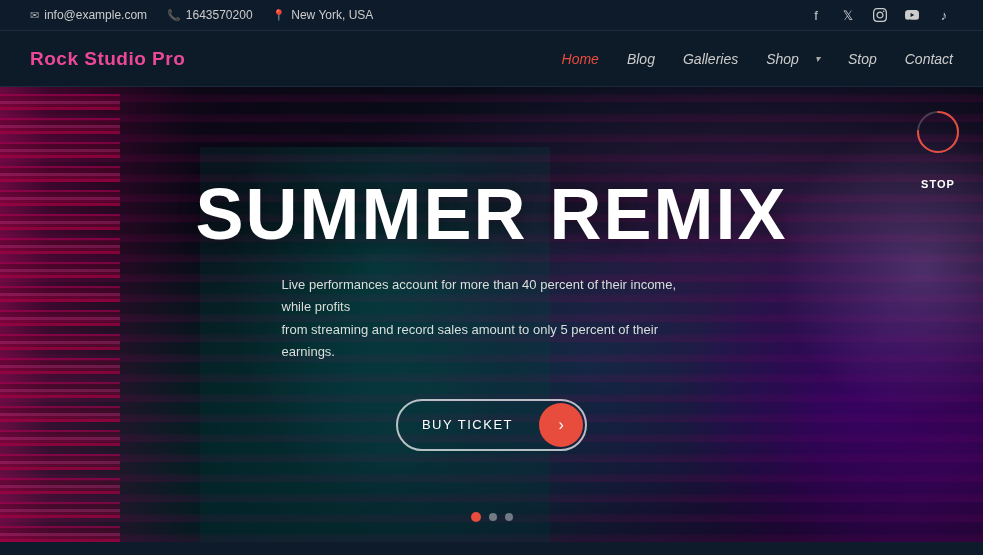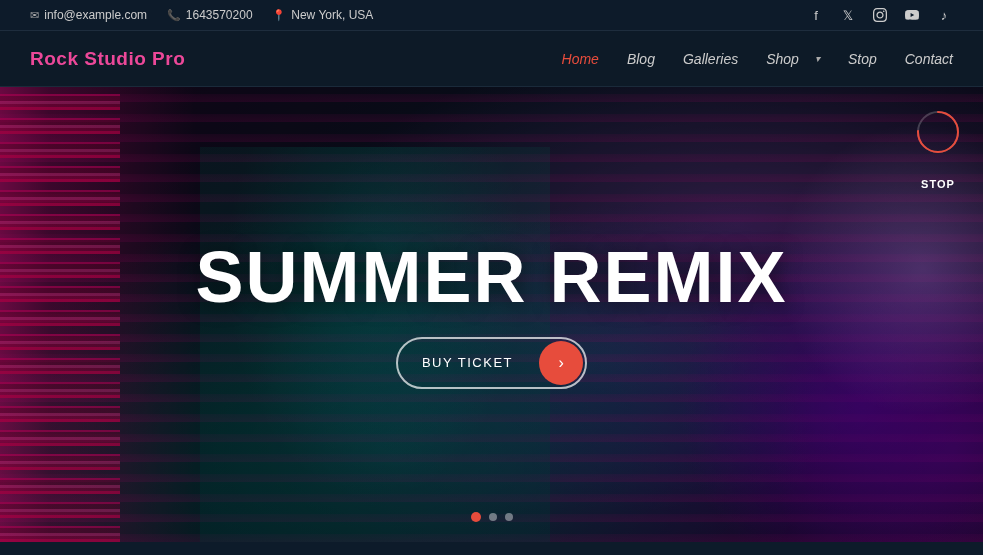--- a/index.html
+++ b/index.html
@@ -318,20 +318,24 @@
         <circle cx="25" cy="25" r="20" fill="none" stroke="rgba(255,255,255,0.2)" stroke-width="2"></circle>
         <circle cx="25" cy="25" r="20" fill="none" stroke="#e74c3c" stroke-width="2" stroke-dasharray="125.6" stroke-dashoffset="31" stroke-linecap="round"></circle>
         <text x="25" y="30" text-anchor="middle" fill="white" font-size="9" font-weight="bold" transform="rotate(90,25,25)" style="transform-box:fill-box; transform-origin: center;">▮▮</text>
       </svg>
     </div>
     <span class="stop-label">Stop</span>
   </div>
 
   <div class="hero-content">
     <h1 class="hero-title">SUMMER REMIX</h1>
+    <p class="hero-subtitle">
+      <span>Live performances account for more than 40 percent of their income, while profits</span><br>
+      <span>from streaming and record sales amount to only 5 percent of their earnings.</span>
+    </p>
     <div class="hero-btn-wrapper">
       <div class="hero-btn">
         <span class="hero-btn-text">BUY TICKET</span>
         <div class="hero-btn-arrow">›</div>
       </div>
     </div>
   </div>
 
   <div class="slide-indicators">
     <div class="slide-dot active"></div>

